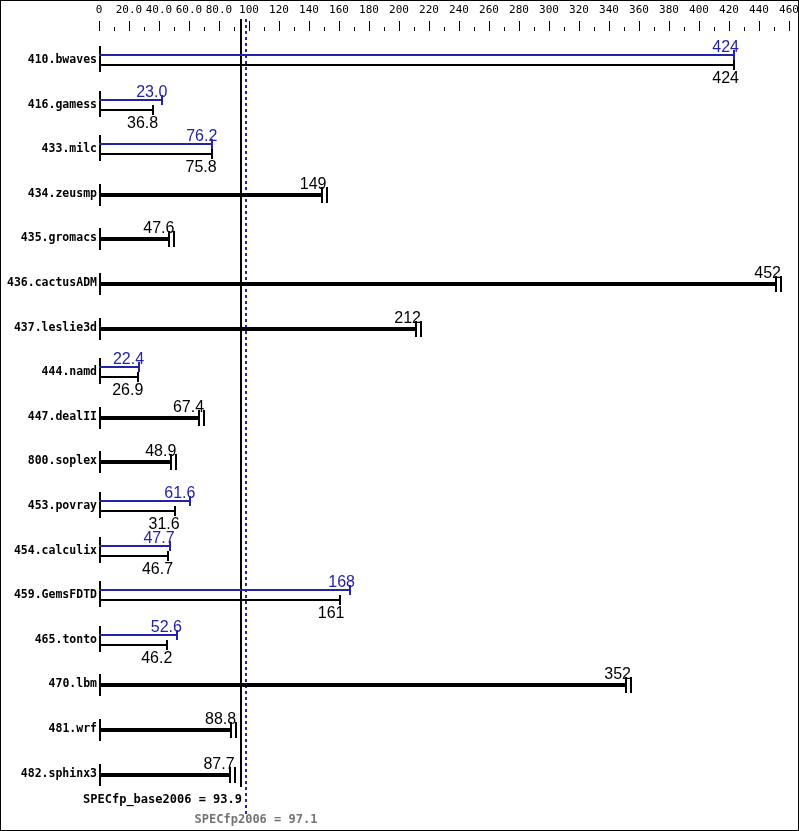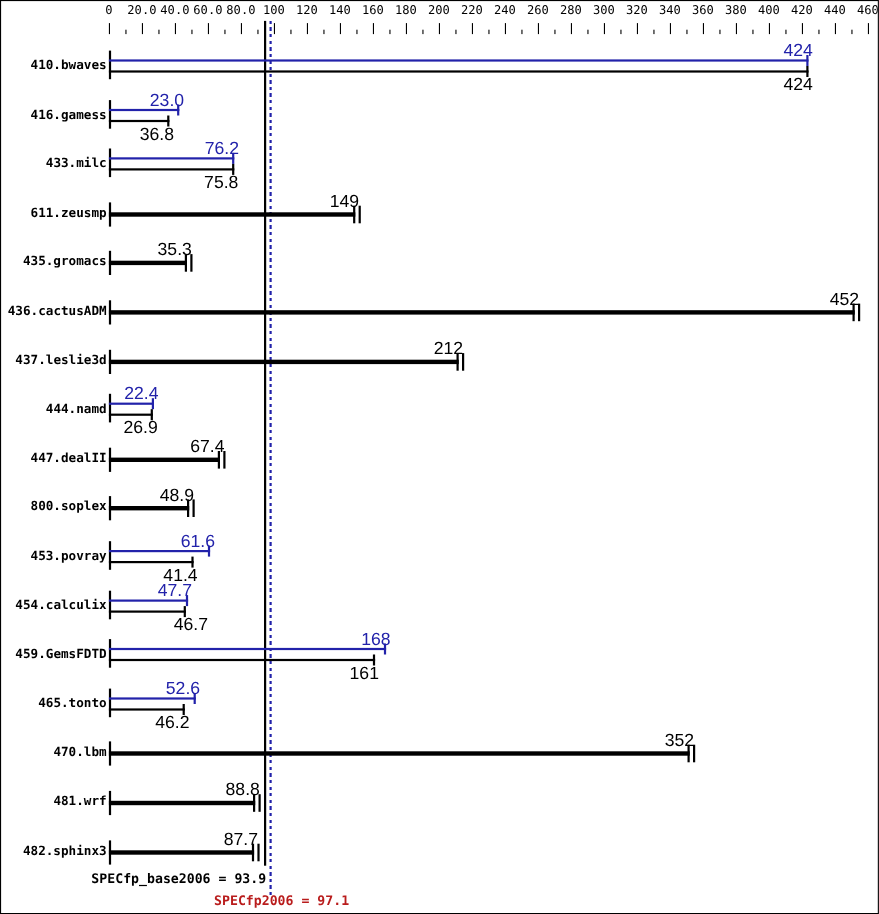--- a/index.html
+++ b/index.html
@@ -41,21 +41,21 @@
   .val{position:absolute;font-size:16px;white-space:nowrap;
        transform:translateX(-100%);
        font-family:Liberation Sans, sans-serif;}
   .val-peak{color:#2222aa;}
   .val-base{color:#000000;}
 
   
   .summary{position:absolute;font-size:12px;font-weight:bold;white-space:nowrap;
            font-family:"DejaVu Sans Mono","Liberation Mono",monospace;}
   .sum-base{color:#000000;transform:translateX(-100%);}
-  .sum-peak{color:#b91c1c;transform:translateX(-50%);}
+  .sum-peak{color:#737373;transform:translateX(-50%);}
 </style>
 </head>
 <body>
 
 <div id="page">
 
   <div id="axis">
       <div class="tick-label" style="left: 98px;">0</div>
       <div class="tick-major" style="left: 98px;"></div>
       <div class="tick-label" style="left: 128px;">20.0</div>
@@ -157,34 +157,34 @@
         <div class="bm-label">433.milc</div>
         <div class="origin-tick" style="top: 7px; height: 26px;"></div>
         <div class="bar bar-peak" style="left: 98px; top: 15px; width: 114.3px;"></div>
         <div class="cap cap-peak" style="left: 210.3px; top: 11px; height: 10px;"></div>
         <div class="val val-peak" style="left: 216.3px; top: -1px;">76.2</div>
         <div class="bar bar-base" style="left: 98px; top: 25px; width: 113.7px;"></div>
         <div class="cap cap-base" style="left: 209.7px; top: 21px; height: 10px;"></div>
         <div class="val val-base" style="left: 215.7px; top: 30px;">75.8</div>
       </div>
       <div class="row" style="top: 137.8px;">
-        <div class="bm-label">611.zeusmp</div>
+        <div class="bm-label">434.zeusmp</div>
         <div class="origin-tick" style="top: 11px; height: 22px;"></div>
         <div class="bar bar-single" style="left: 98px; top: 20px; width: 223.5px;"></div>
         <div class="cap cap-base" style="left: 319.5px; top: 14px; height: 16px;"></div>
         <div class="cap cap-base" style="left: 324.5px; top: 14px; height: 16px;"></div>
         <div class="val val-base" style="left: 325.5px; top: 2px;">149</div>
       </div>
       <div class="row" style="top: 182.4px;">
         <div class="bm-label">435.gromacs</div>
         <div class="origin-tick" style="top: 11px; height: 22px;"></div>
         <div class="bar bar-single" style="left: 98px; top: 20px; width: 71.4px;"></div>
         <div class="cap cap-base" style="left: 167.4px; top: 14px; height: 16px;"></div>
         <div class="cap cap-base" style="left: 172.4px; top: 14px; height: 16px;"></div>
-        <div class="val val-base" style="left: 173.4px; top: 2px;">35.3</div>
+        <div class="val val-base" style="left: 173.4px; top: 2px;">47.6</div>
       </div>
       <div class="row" style="top: 227px;">
         <div class="bm-label">436.cactusADM</div>
         <div class="origin-tick" style="top: 11px; height: 22px;"></div>
         <div class="bar bar-single" style="left: 98px; top: 20px; width: 678px;"></div>
         <div class="cap cap-base" style="left: 774px; top: 14px; height: 16px;"></div>
         <div class="cap cap-base" style="left: 779px; top: 14px; height: 16px;"></div>
         <div class="val val-base" style="left: 780px; top: 2px;">452</div>
       </div>
       <div class="row" style="top: 271.6px;">
@@ -222,31 +222,31 @@
         <div class="val val-base" style="left: 175.35px; top: 2px;">48.9</div>
       </div>
       <div class="row" style="top: 450px;">
         <div class="bm-label">453.povray</div>
         <div class="origin-tick" style="top: 7px; height: 26px;"></div>
         <div class="bar bar-peak" style="left: 98px; top: 15px; width: 92.4px;"></div>
         <div class="cap cap-peak" style="left: 188.4px; top: 11px; height: 10px;"></div>
         <div class="val val-peak" style="left: 194.4px; top: -1px;">61.6</div>
         <div class="bar bar-base" style="left: 98px; top: 25px; width: 76.65px;"></div>
         <div class="cap cap-base" style="left: 172.65px; top: 21px; height: 10px;"></div>
-        <div class="val val-base" style="left: 178.65px; top: 30px;">41.4</div>
+        <div class="val val-base" style="left: 178.65px; top: 30px;">31.6</div>
       </div>
       <div class="row" style="top: 494.6px;">
         <div class="bm-label">454.calculix</div>
         <div class="origin-tick" style="top: 7px; height: 26px;"></div>
         <div class="bar bar-peak" style="left: 98px; top: 15px; width: 71.55px;"></div>
         <div class="cap cap-peak" style="left: 167.55px; top: 11px; height: 10px;"></div>
         <div class="val val-peak" style="left: 173.55px; top: -1px;">47.7</div>
         <div class="bar bar-base" style="left: 98px; top: 25px; width: 70.05px;"></div>
         <div class="cap cap-base" style="left: 166.05px; top: 21px; height: 10px;"></div>
-        <div class="val val-base" style="left: 172.05px; top: 30px; margin-left: 16px;">46.7</div>
+        <div class="val val-base" style="left: 172.05px; top: 30px;">46.7</div>
       </div>
       <div class="row" style="top: 539.2px;">
         <div class="bm-label">459.GemsFDTD</div>
         <div class="origin-tick" style="top: 7px; height: 26px;"></div>
         <div class="bar bar-peak" style="left: 98px; top: 15px; width: 252px;"></div>
         <div class="cap cap-peak" style="left: 348px; top: 11px; height: 10px;"></div>
         <div class="val val-peak" style="left: 354px; top: -1px;">168</div>
         <div class="bar bar-base" style="left: 98px; top: 25px; width: 241.5px;"></div>
         <div class="cap cap-base" style="left: 337.5px; top: 21px; height: 10px;"></div>
         <div class="val val-base" style="left: 343.5px; top: 30px;">161</div>

